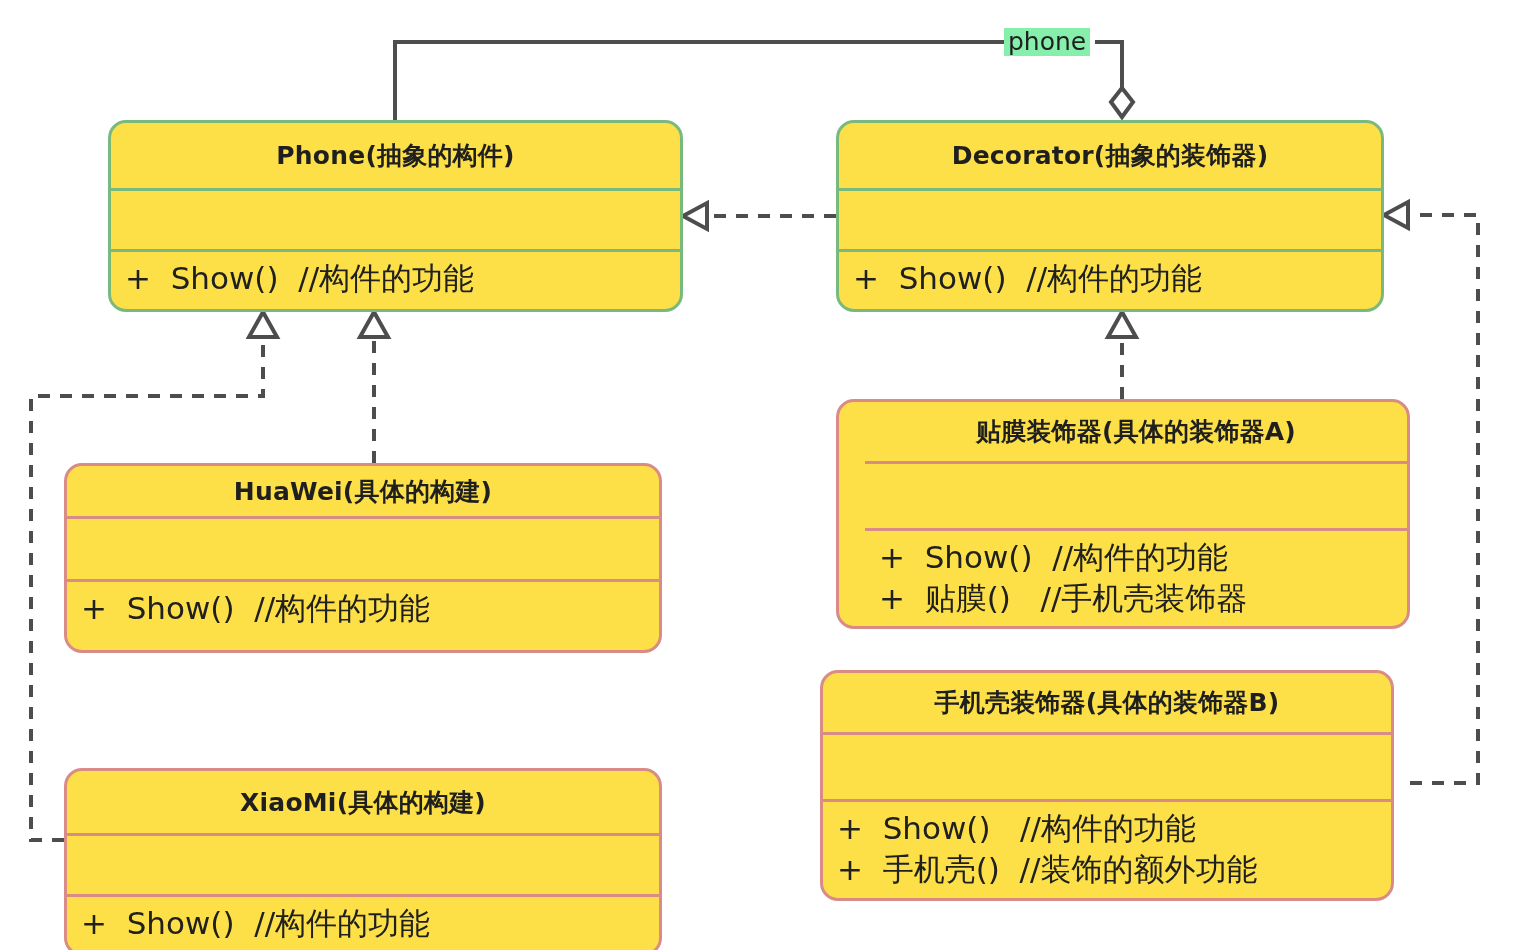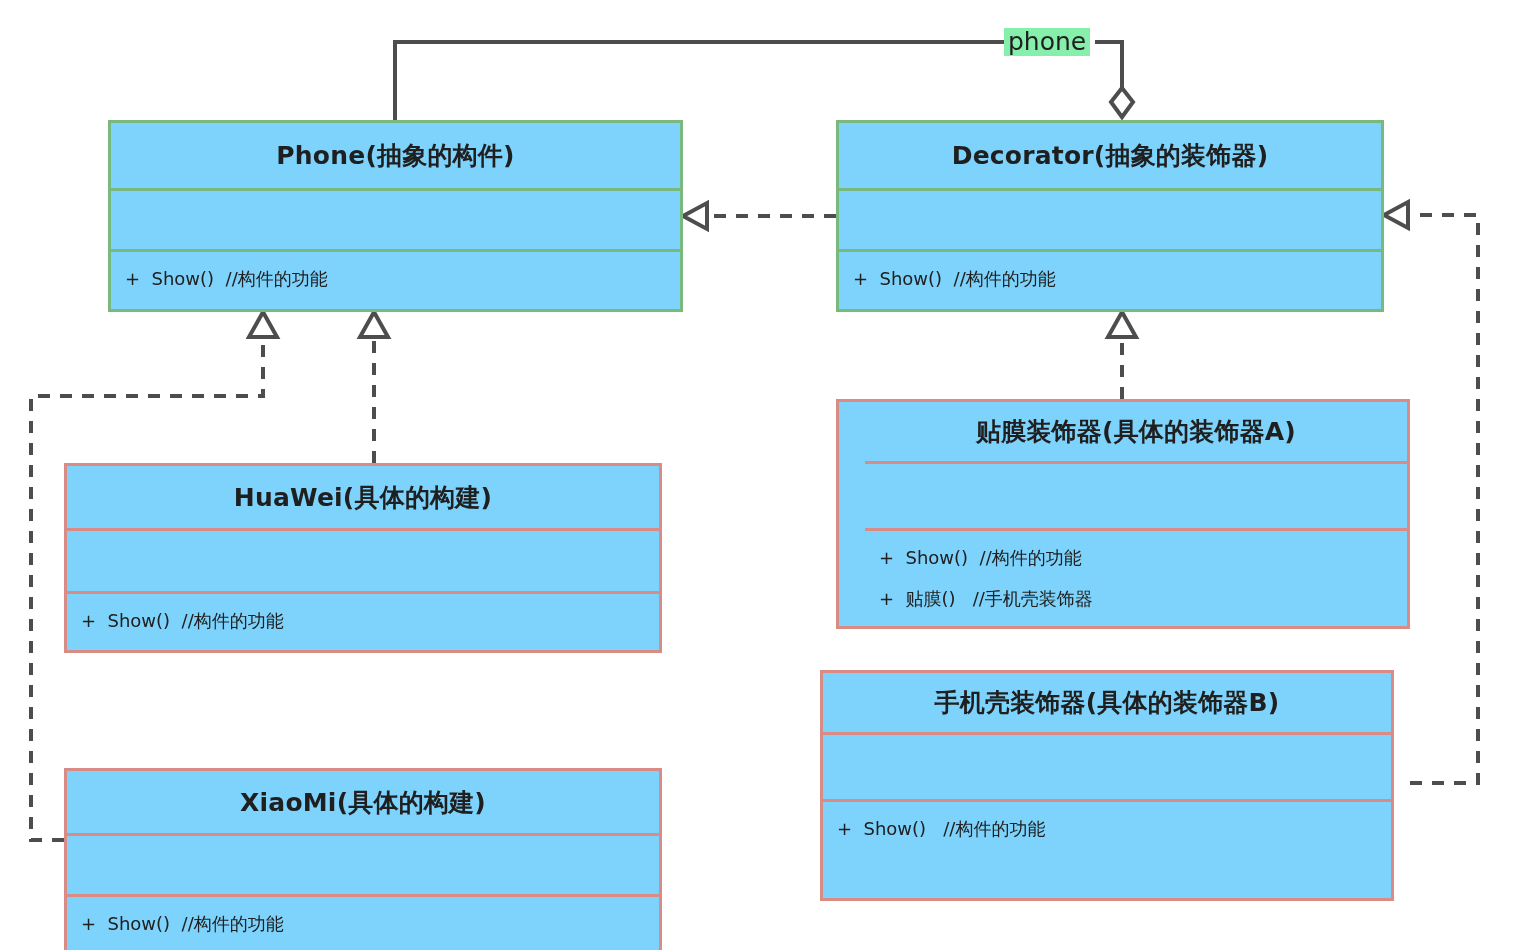--- a/index.html
+++ b/index.html
@@ -21,23 +21,23 @@
     position: absolute;
     left: 0;
     top: 0;
     width: 1514px;
     height: 950px;
     pointer-events: none;
   }
   .uml-class {
     position: absolute;
     box-sizing: border-box;
-    background: #7dd3fc;
+    background: #fde047;
     border: 3px solid #7ab97d;
-    border-radius: 0;
+    border-radius: 18px;
     overflow: hidden;
     z-index: 5;
   }
   .uml-class.concrete {
     border-color: #d98b86;
   }
   .cls-title {
     box-sizing: border-box;
     width: 100%;
     text-align: center;
@@ -60,21 +60,21 @@
   .cls-attrs {
     box-sizing: border-box;
     width: 100%;
   }
   .cls-ops {
     box-sizing: border-box;
     width: 100%;
     padding: 6px 0 0 14px;
   }
   .op-line {
-    font-size: 18px;
+    font-size: 31px;
     color: #202020;
     line-height: 41px;
     white-space: pre;
   }
   .edge-label {
     position: absolute;
     font-size: 25px;
     color: #1f1f1f;
     background: #86efac;
     padding: 0 4px;
@@ -138,21 +138,21 @@
     <div class="cls-title" style="height:65px;">Decorator(抽象的装饰器)</div>
     <div class="cls-sep"></div>
     <div class="cls-attrs" style="height:58px;"></div>
     <div class="cls-sep"></div>
     <div class="cls-ops">
       <div class="op-line">+  Show()  //构件的功能</div>
     </div>
   </div>
 
   <div class="uml-class concrete" style="left:64px; top:463px; width:598px; height:190px;">
-    <div class="cls-title" style="height:62px;text-align:center;">HuaWei(具体的构建)</div>
+    <div class="cls-title" style="height:50px;text-align:center;">HuaWei(具体的构建)</div>
     <div class="cls-sep"></div>
     <div class="cls-attrs" style="height:60px;"></div>
     <div class="cls-sep"></div>
     <div class="cls-ops">
       <div class="op-line">+  Show()  //构件的功能</div>
     </div>
   </div>
 
   <div class="uml-class concrete" style="left:64px; top:768px; width:598px; height:188px;">
     <div class="cls-title" style="height:62px;">XiaoMi(具体的构建)</div>
@@ -175,16 +175,17 @@
     </div>
   </div>
 
   <div class="uml-class concrete" style="left:820px; top:670px; width:574px; height:231px;">
     <div class="cls-title" style="height:59px;">手机壳装饰器(具体的装饰器B)</div>
     <div class="cls-sep"></div>
     <div class="cls-attrs" style="height:64px;"></div>
     <div class="cls-sep"></div>
     <div class="cls-ops">
       <div class="op-line">+  Show()   //构件的功能</div>
+      <div class="op-line">+  手机壳()  //装饰的额外功能</div>
     </div>
   </div>
 
 </div>
 
 </body></html>

